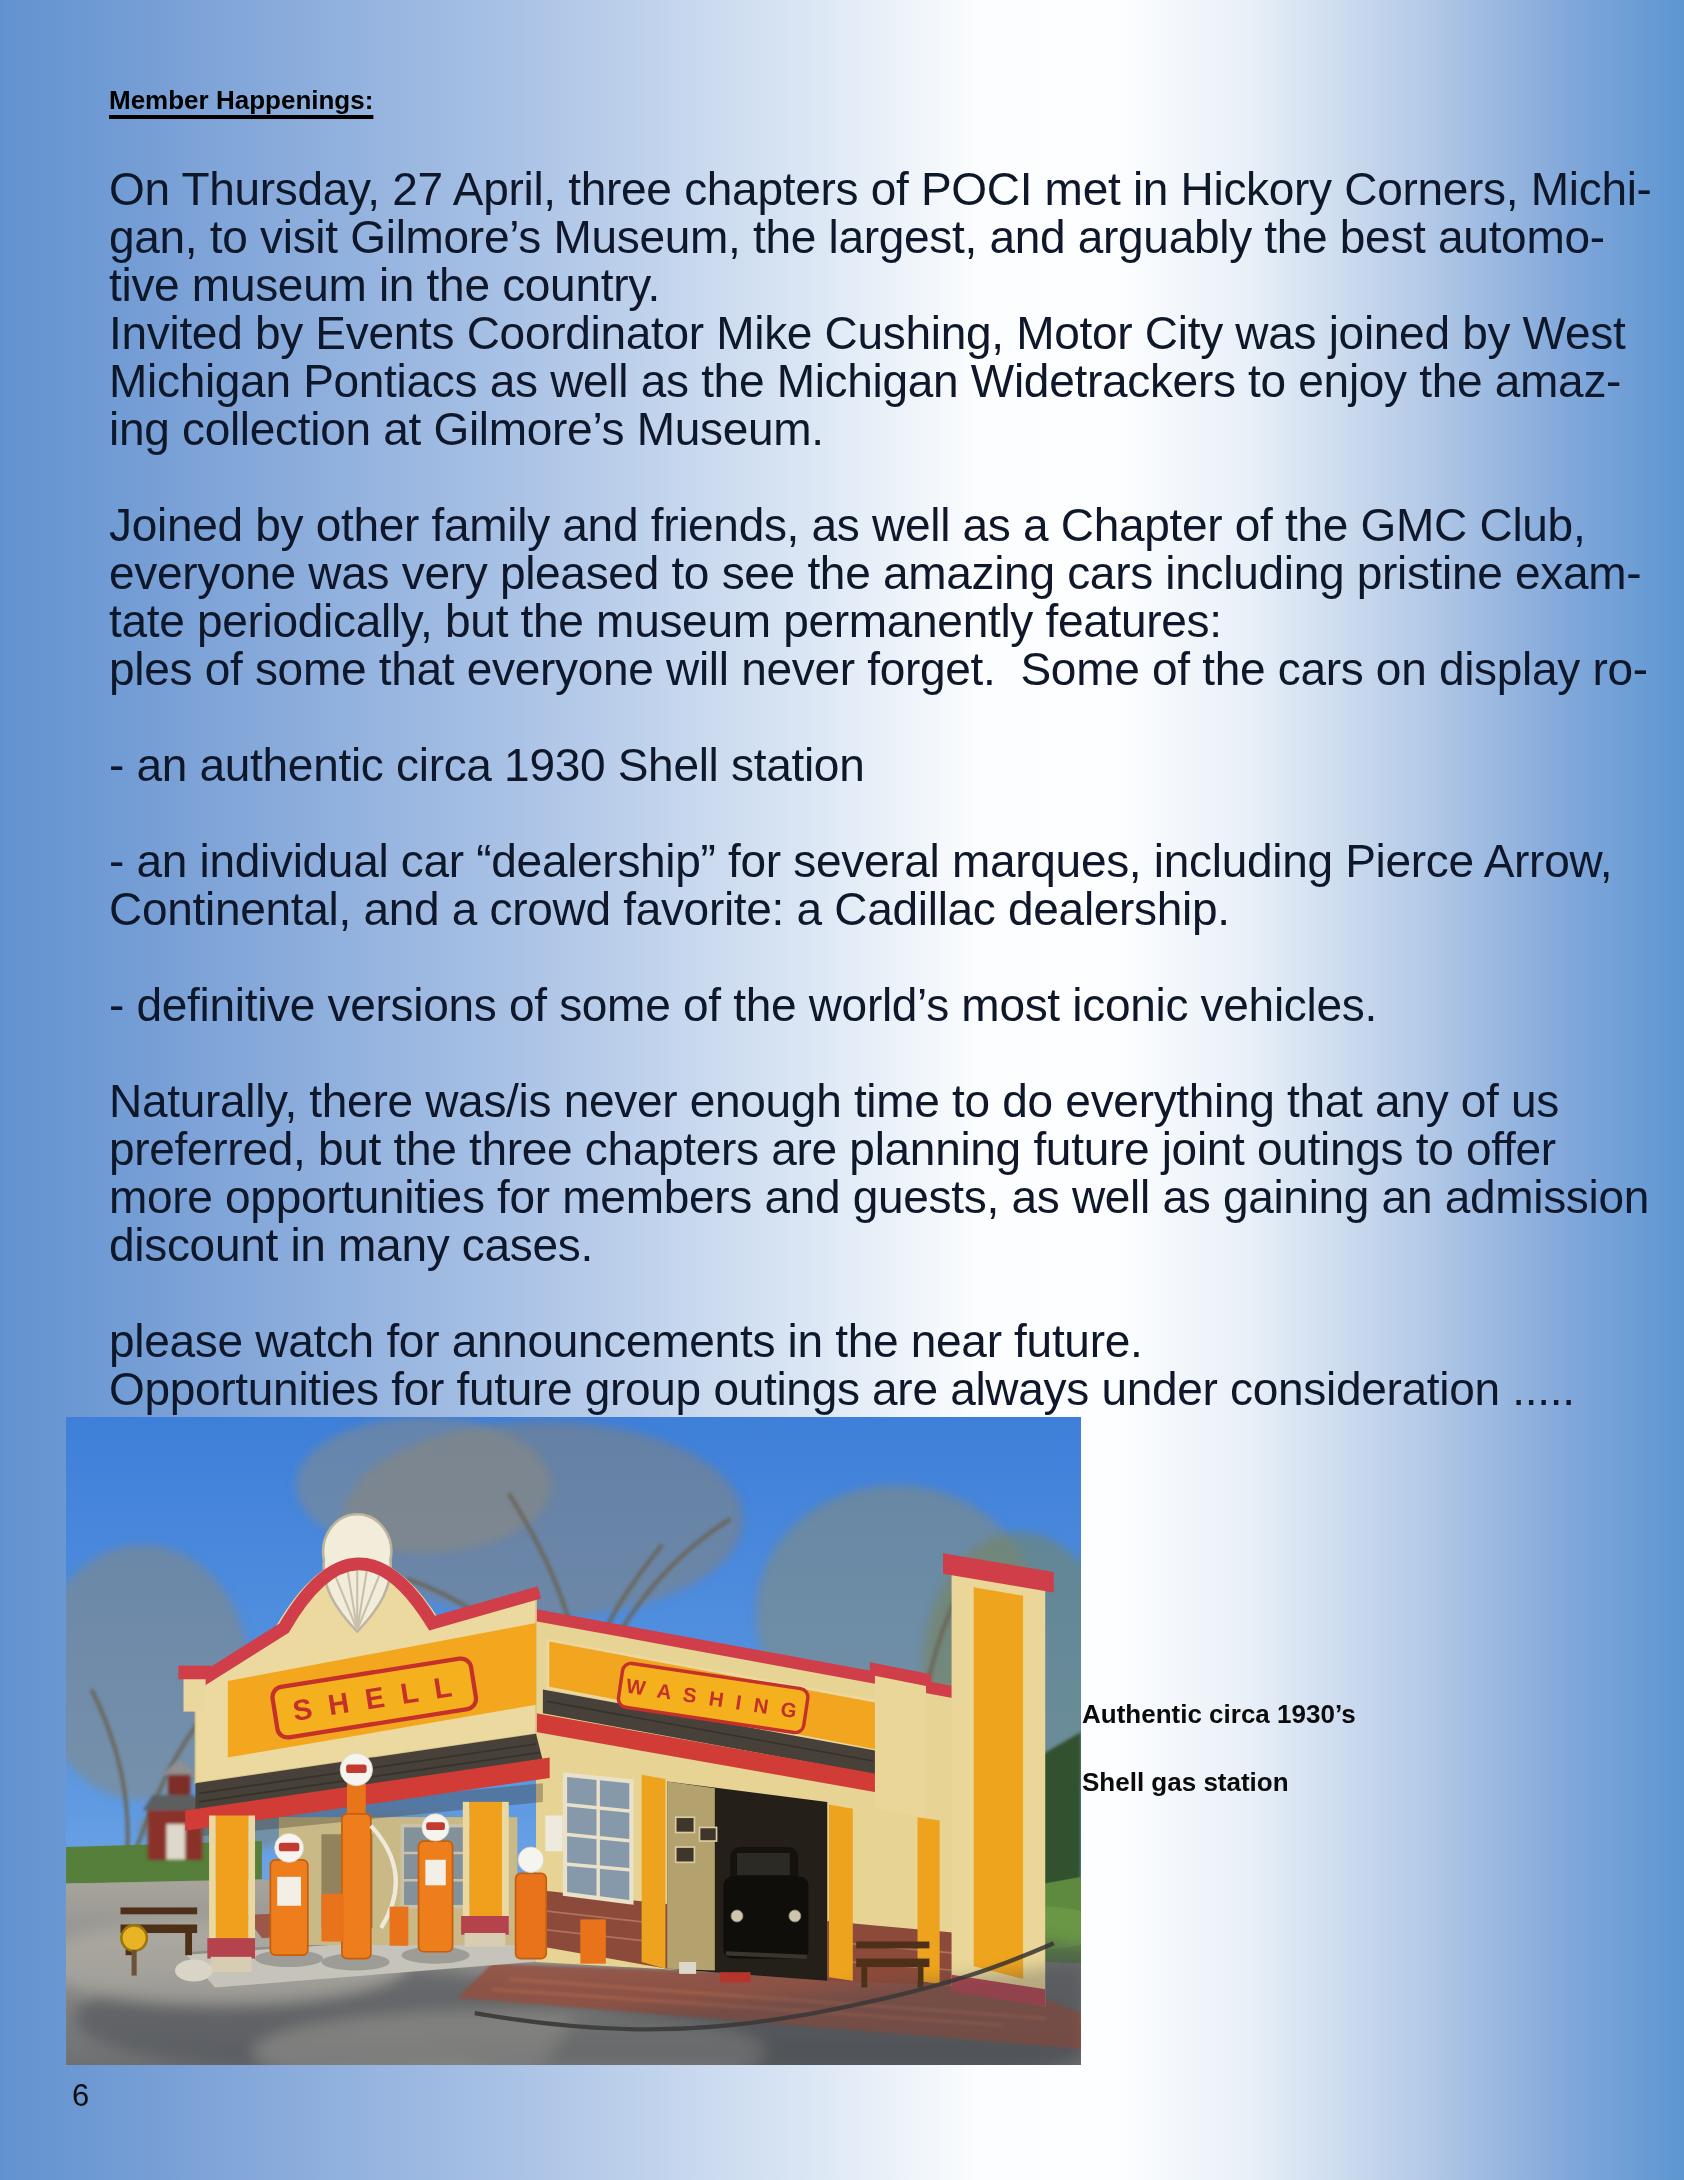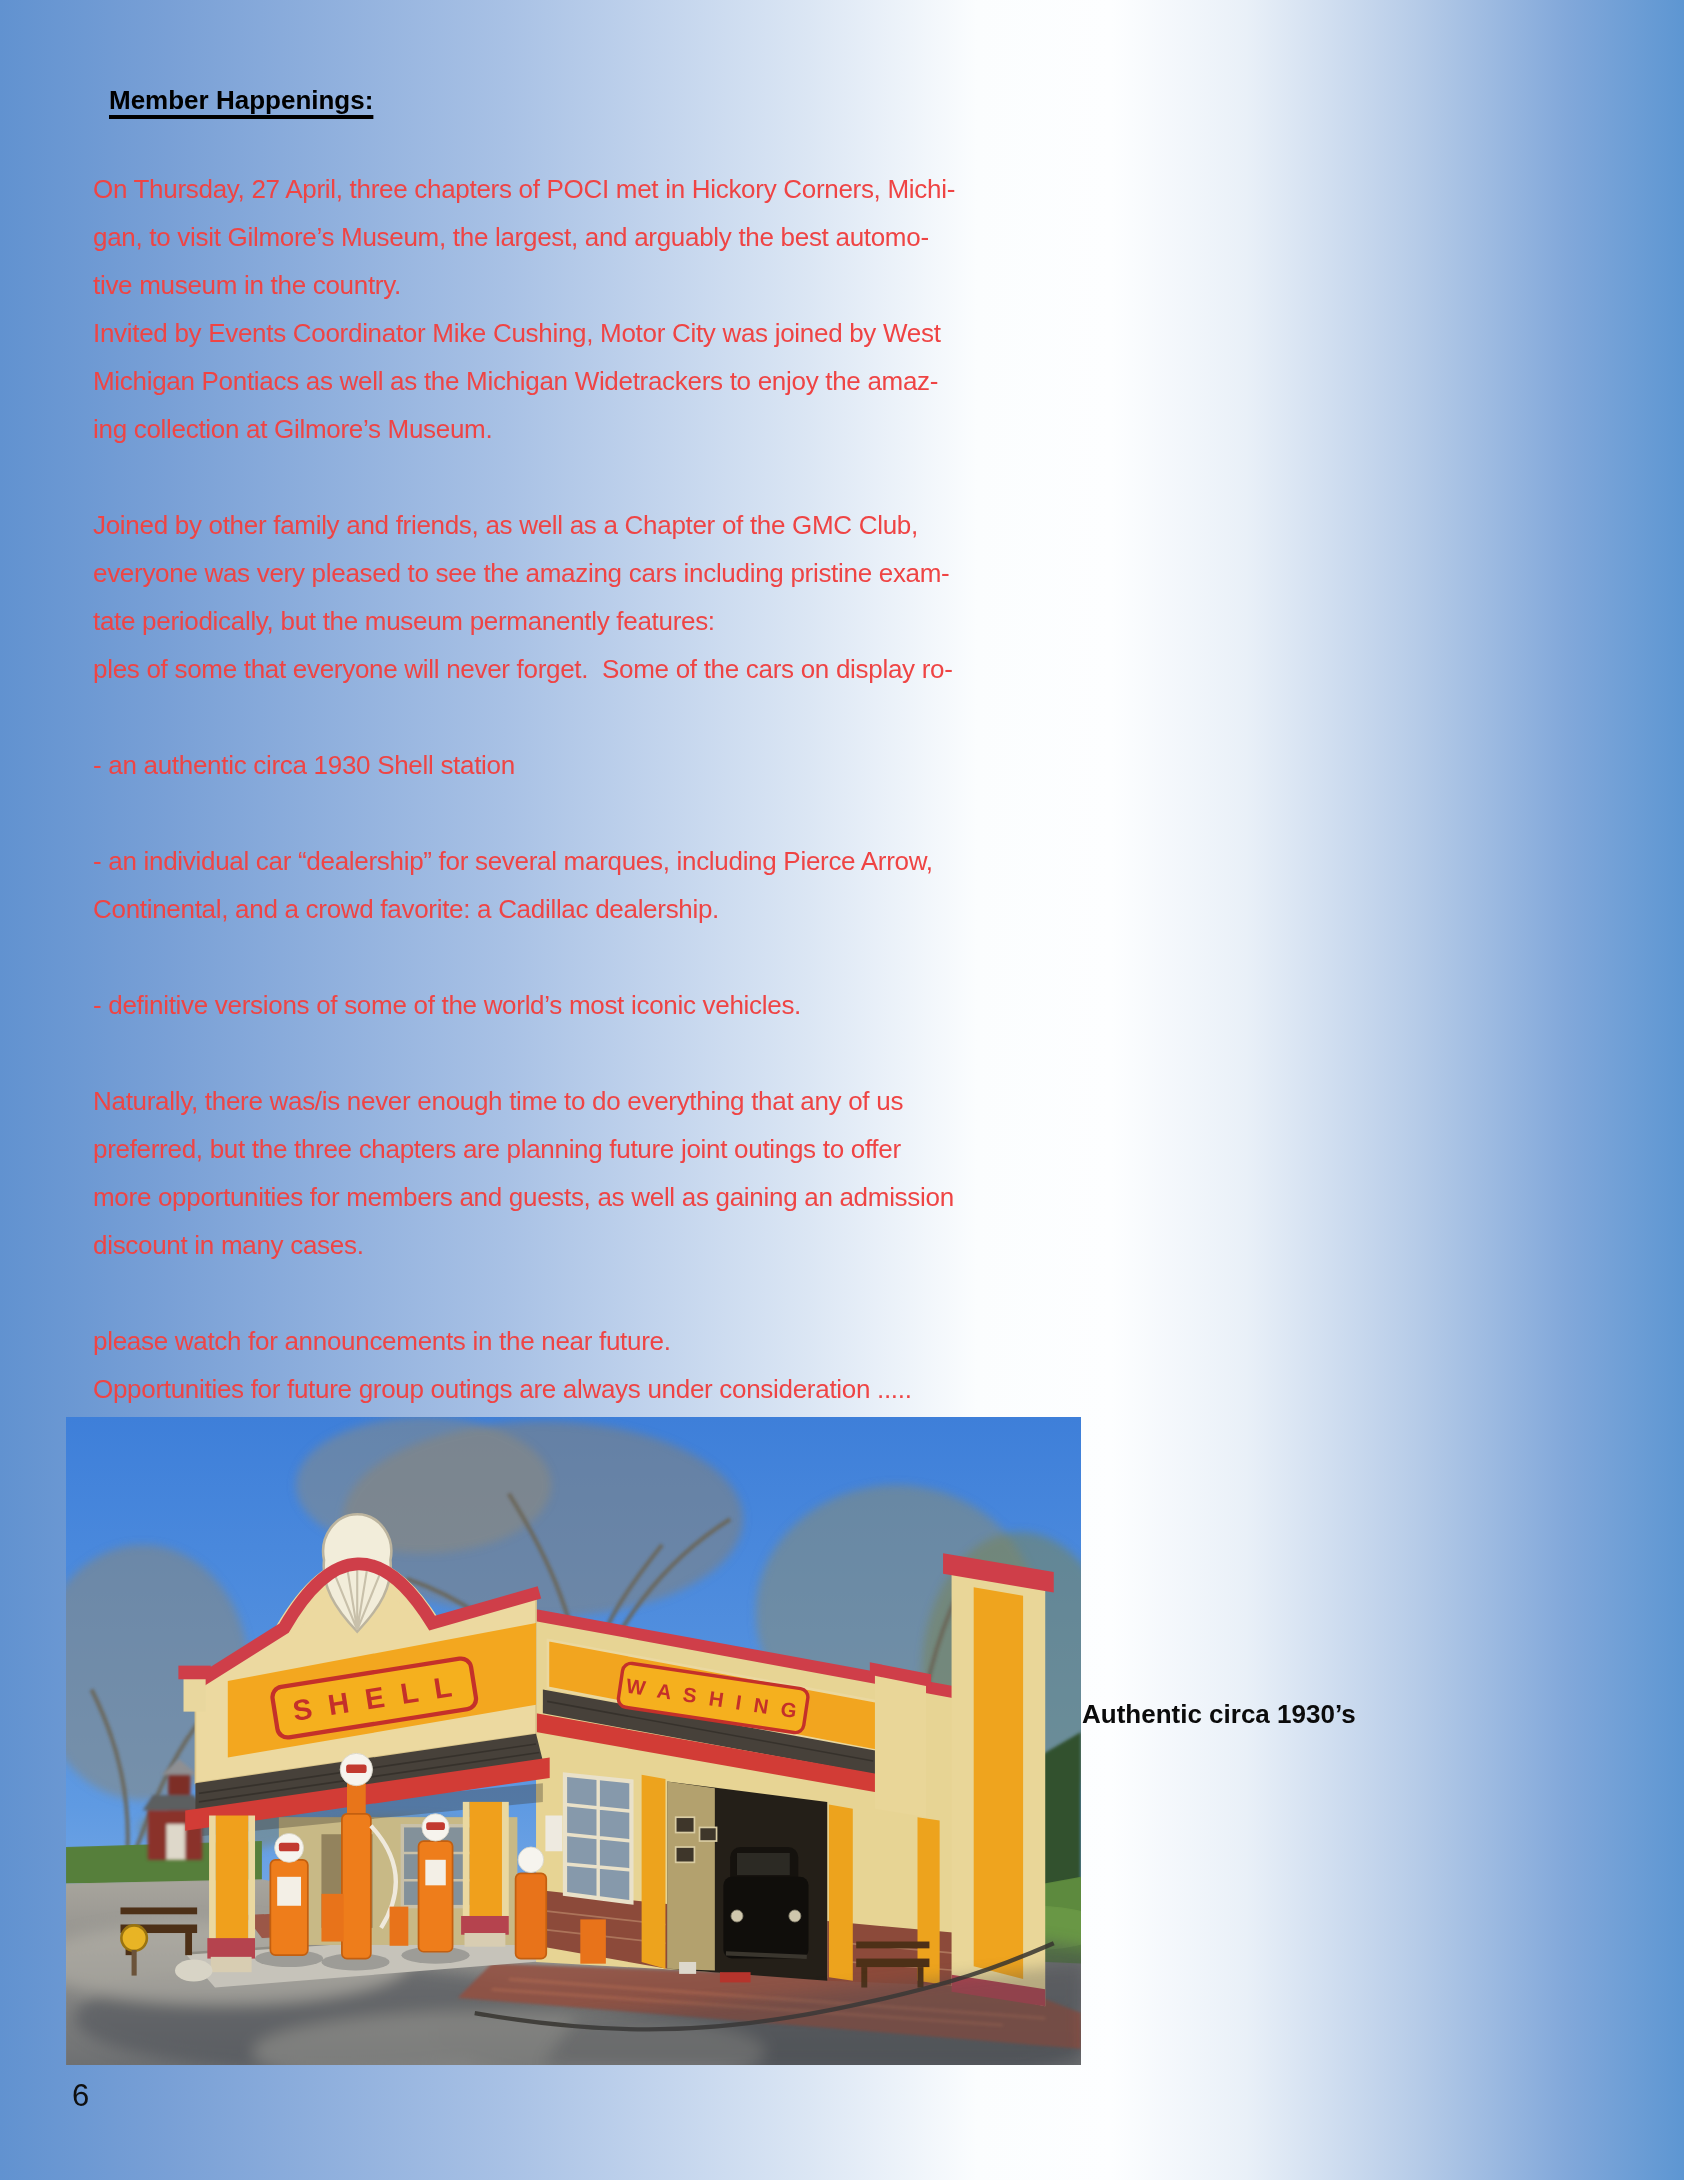--- a/index.html
+++ b/index.html
@@ -15,22 +15,22 @@
   }
   .heading{
     position:absolute;left:109px;top:85px;
     font-size:26px;font-weight:bold;color:#000;
     text-decoration:underline;
     text-decoration-thickness:4.3px;
     text-underline-offset:6px;
     letter-spacing:0;
   }
   .bodytext{
-    position:absolute;left:93px;top:165px;width:1525px;
-    font-size:26px;line-height:48px;color:#ef4444;
+    position:absolute;left:109px;top:165px;width:1525px;
+    font-size:46px;line-height:48px;color:#0f172a;
     letter-spacing:-0.3px;
   }
   .line{height:48px;white-space:pre;}
   .photo{
     position:absolute;left:66px;top:1417px;width:1015px;height:648px;
     overflow:hidden;
   }
   .photo svg{display:block;width:100%;height:100%;}
   .caption{
     position:absolute;left:1082px;top:1680px;width:349px;
@@ -315,16 +315,17 @@
     <ellipse cx="150" cy="650" rx="22" ry="13" fill="#d8d4c6"></ellipse>
 
     <path d="M480,700 C640,728 760,724 900,696 S1100,644 1160,618" stroke="#36342f" stroke-width="5" fill="none" opacity="0.85"></path>
 
     <polygon points="600,705 1192,642 1192,761 560,761" fill="#3f434a" opacity="0.3" filter="url(#soft8)"></polygon>
   </svg>
 </div>
 
 <div class="caption">
   <div class="cap-line">Authentic circa 1930’s</div>
+  <div class="cap-line">Shell gas station</div>
 </div>
 
 <div class="pagenum">6</div>
 
 
 </body></html>

